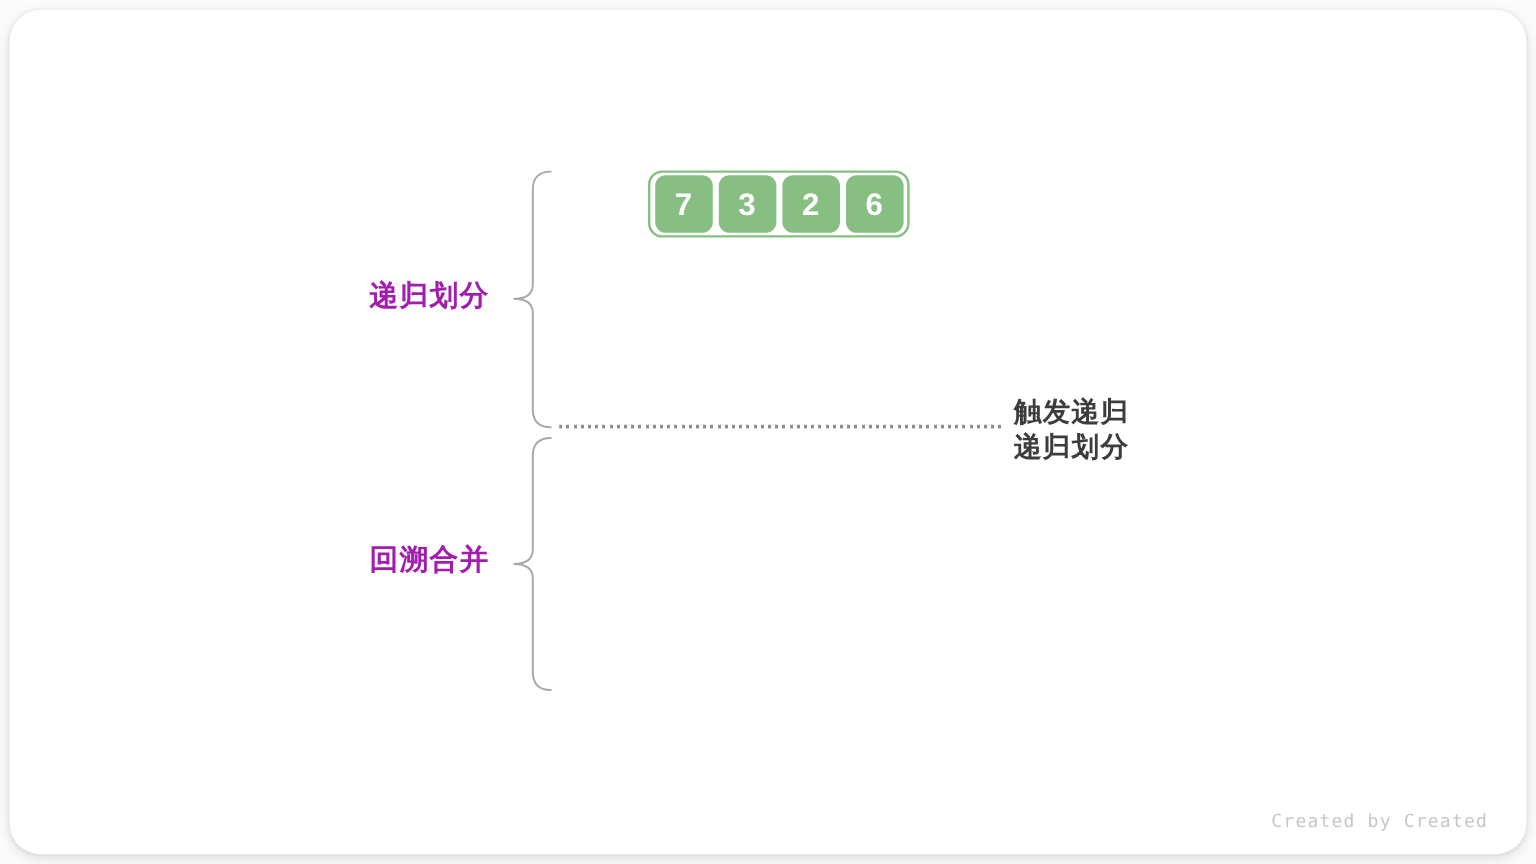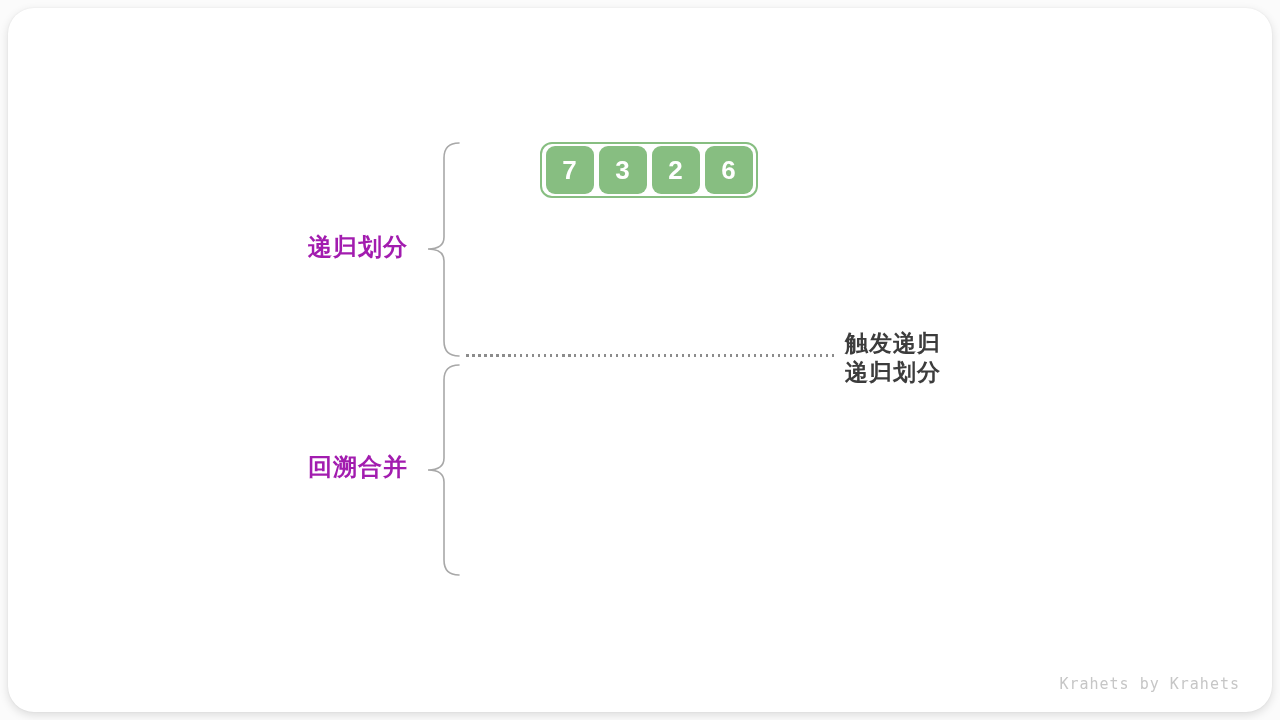--- a/index.html
+++ b/index.html
@@ -109,14 +109,14 @@
 
   <div class="brace-label label-merge">回溯合并</div>
 
   <div class="dotted-line"></div>
 
   <div class="termination-label">
     <div>触发递归</div>
     <div>递归划分</div>
   </div>
 
-  <div class="watermark">Krahets by Krahets</div>
+  <div class="watermark">Created by Created</div>
 </div>
 
 </body></html>

